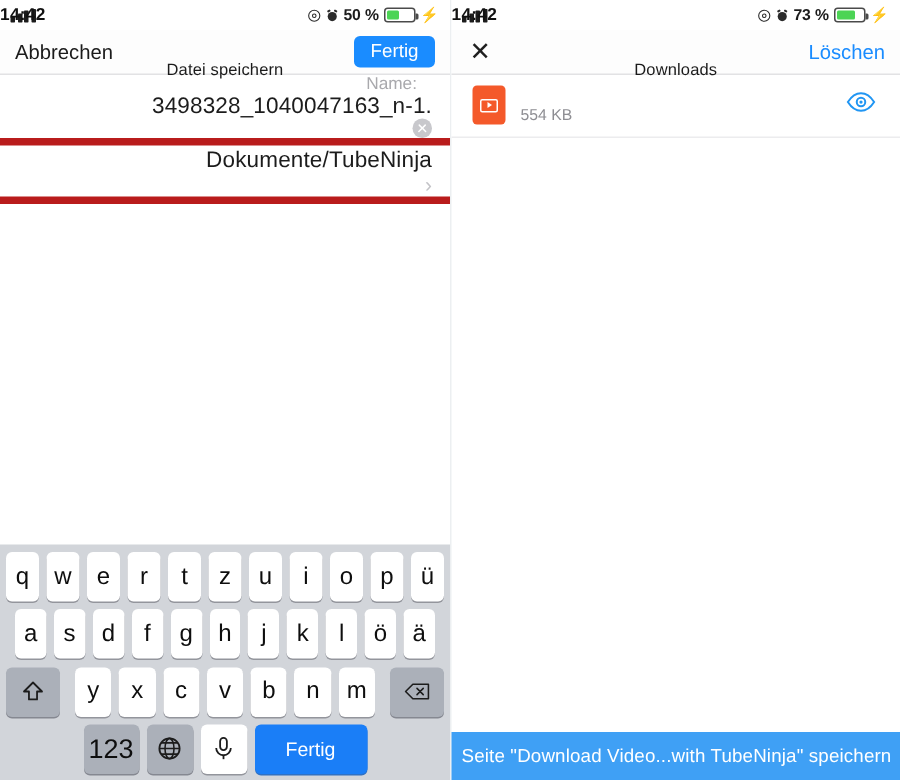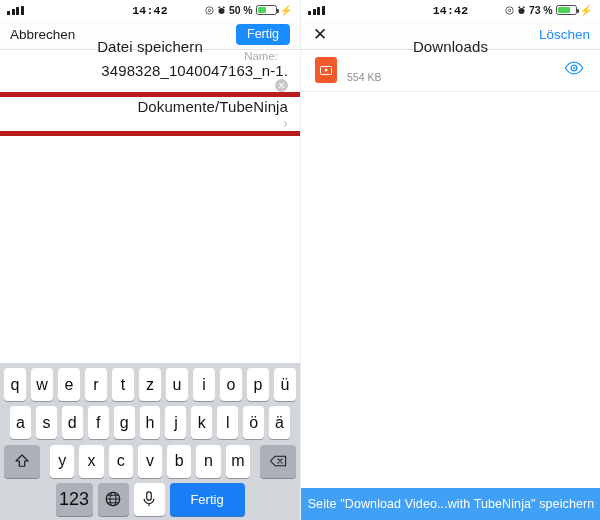--- a/index.html
+++ b/index.html
@@ -22,22 +22,22 @@
   }
   .sb-left { display:flex; align-items:flex-end; gap:1.5px; height:9px; }
   .sb-left i {
     display:block; width:3px; background:#1c1c1c; border-radius:.5px;
   }
   .sb-left i:nth-child(1){ height:4px; }
   .sb-left i:nth-child(2){ height:6px; }
   .sb-left i:nth-child(3){ height:8px; }
   .sb-left i:nth-child(4){ height:9px; }
   .sb-time {
-    position:absolute; left:0; right:0; text-align:center;
-    font-size:11.5px; font-weight:bold; letter-spacing:.2px; color:#111;font-family:Liberation Mono, monospace;
+    position:absolute; left:0; right:0; text-align:left;
+    font-size:11.5px; font-weight:bold; letter-spacing:.2px; color:#111;
   }
   .sb-right {
     margin-left:auto; display:flex; align-items:center; gap:3px;
     position:relative; z-index:2;
   }
   .sb-ico { width:9px; height:9px; color:#2b2b2b; }
   .sb-pct { font-size:10.5px; font-weight:bold; color:#1b1b1b; letter-spacing:-.1px; }
   .batt {
     width:21px; height:10px; border:1px solid #4a4a4a; border-radius:2.5px;
     position:relative; padding:1px;
@@ -52,21 +52,21 @@
   
   .navbar {
     height:30px; display:flex; align-items:center; justify-content:space-between;
     padding:0 10px; background:#fdfdfd;
     border-bottom:1px solid #e2e2e4;
   }
   .nav-left, .nav-right { min-width:70px; display:flex; align-items:center; }
   .nav-right { justify-content:flex-end; }
   .nav-text { font-size:13.5px; color:#1b1b1b; }
   .nav-link { font-size:13.5px; color:#1a8cff; cursor:pointer; }
-  .nav-title { font-size:15px; color:#1b1b1b; letter-spacing:.1px;margin-top:24px; }
+  .nav-title { font-size:11px; color:#1b1b1b; letter-spacing:.1px;margin-top:24px; }
   .nav-btn {
     background:#1a8cff; color:#fff; font-size:12.5px;
     padding:3px 11px; border-radius:4px; cursor:pointer; line-height:1.15;
   }
   .close-x {
     font-size:17px; color:#1f1f1f; line-height:1; cursor:pointer;
     font-weight:300; padding:0 2px;
   }
 
   

